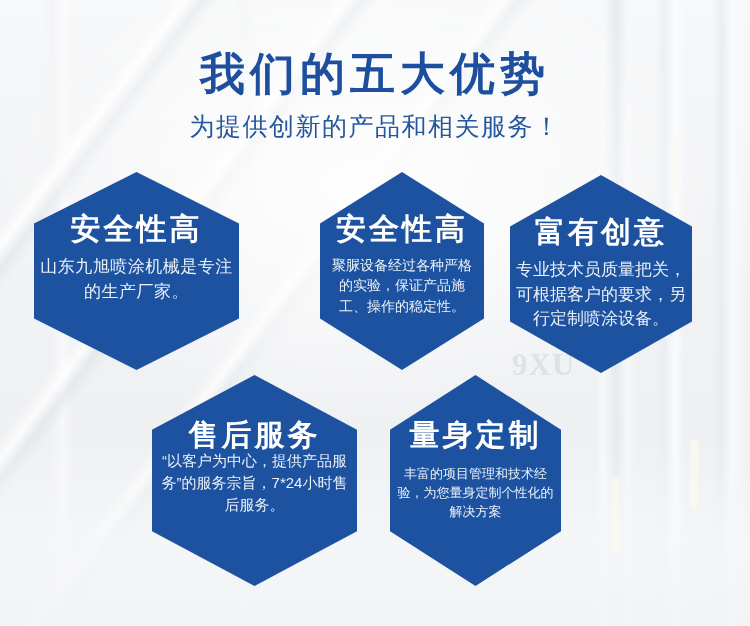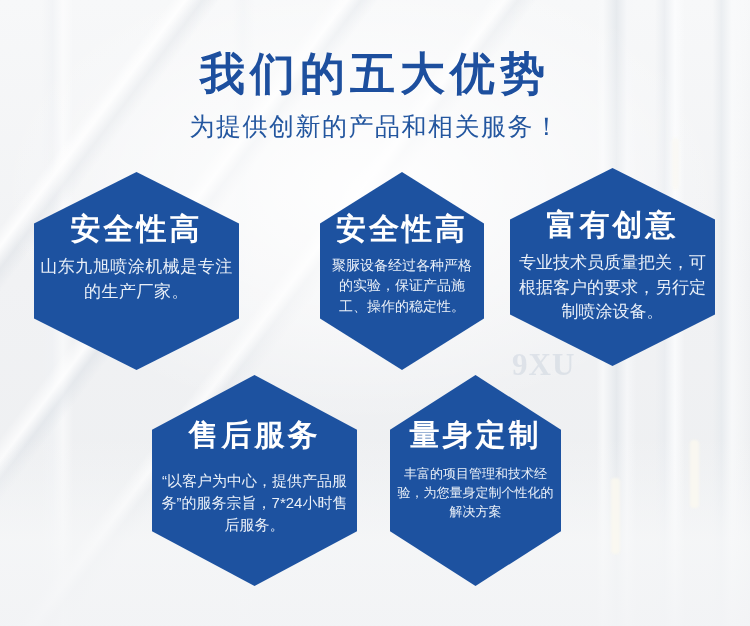--- a/index.html
+++ b/index.html
@@ -170,22 +170,22 @@
     color: #eaf0f8;
     line-height: 1.45;
     text-align: center;
     letter-spacing: 0.5px;
     padding: 0 6px;
   }
 
   
   #hex-1 { left: 34px;  top: 172px; width: 205px; height: 198px; padding-top: 42px; }
   #hex-2 { left: 272px; top: 172px; width: 164px; height: 198px; padding-top: 42px; margin-left: 48px; }
-  #hex-3 { left: 510px; top: 168px; width: 205px; height: 198px; padding-top: 42px; }
-  #hex-4 { left: 152px; top: 375px; width: 205px; height: 211px; padding-top: 45px; gap: 20px; }
+  #hex-3 { left: 510px; top: 175px; width: 182px; height: 198px; padding-top: 42px; }
+  #hex-4 { left: 152px; top: 375px; width: 205px; height: 211px; padding-top: 45px; }
   #hex-5 { left: 390px; top: 375px; width: 171px; height: 211px; padding-top: 45px; }
 
   #hex-1 .hex-body { margin-top: 11px; font-size: 17px; }
   #hex-2 .hex-body { margin-top: 11px; font-size: 14px; letter-spacing: 0; }
   #hex-3 .hex-body { margin-top: 11px; font-size: 17px; letter-spacing: 0; }
   #hex-4 .hex-body { font-size: 15px; letter-spacing: 0; }
   #hex-5 .hex-body { margin-top: 15px; font-size: 13px; letter-spacing: 0; }
 </style>
 </head>
 <body>

